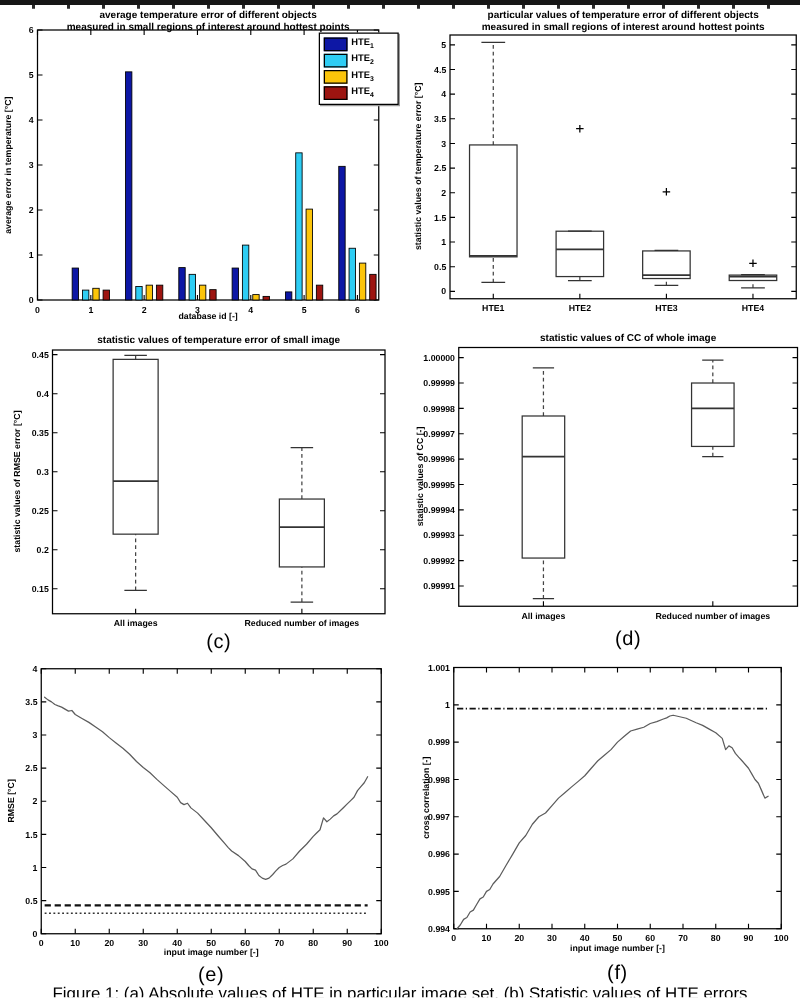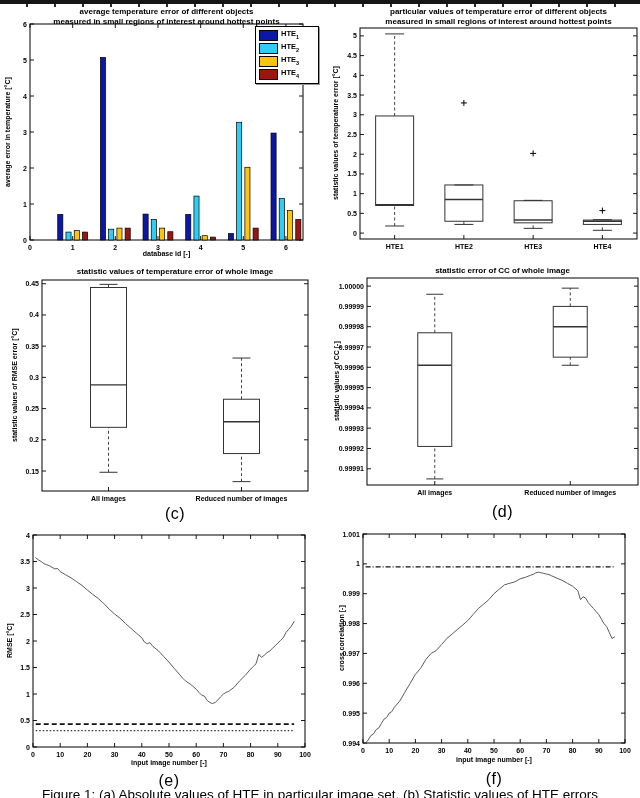--- a/index.html
+++ b/index.html
@@ -200,21 +200,21 @@
         <line x1="282.375" y1="214.06915887850468" x2="282.375" y2="213.67476635514018" stroke="#444" stroke-width="1" stroke-dasharray="3,2.5"></line>
         <line x1="272.875" y1="224.3233644859813" x2="291.875" y2="224.3233644859813" stroke="#333" stroke-width="1"></line>
         <line x1="272.875" y1="213.67476635514018" x2="291.875" y2="213.67476635514018" stroke="#333" stroke-width="1"></line>
         <rect x="263.375" y="214.06915887850468" width="38" height="4.338317757009349" fill="none" stroke="#333" stroke-width="1"></rect>
         <line x1="263.375" y1="215.25233644859813" x2="301.375" y2="215.25233644859813" stroke="#333" stroke-width="1.4"></line>
         <path d="M279.375 204.603738317757 H285.375 M282.375 201.603738317757 V207.603738317757" stroke="#000" stroke-width="1" fill="none"></path>
       </svg>
   </div>
 
   <div class="panel" style="left:0;top:262px;width:320px;height:268px">
-    <div class="ctitle" style="left:42px;top:5px;width:266px">statistic values of temperature error of whole image</div>
+    <div class="ctitle" style="left:42px;top:5px;width:266px">statistic values of temperature error of small image</div>
     <div class="ylab" style="left:9px;top:18px;height:211px">statistic values of RMSE error [°C]</div>
     <svg width="320" height="268">
         <rect x="42" y="18" width="266" height="211" fill="none" stroke="#000" stroke-width="1"></rect>
         <line x1="42" y1="209.02366863905326" x2="46" y2="209.02366863905326" stroke="#000" stroke-width="0.9"></line>
         <line x1="304" y1="209.02366863905326" x2="308" y2="209.02366863905326" stroke="#000" stroke-width="0.9"></line>
         <text x="39" y="211.52366863905326" text-anchor="end" font-size="7">0.15</text>
         <line x1="42" y1="177.81065088757396" x2="46" y2="177.81065088757396" stroke="#000" stroke-width="0.9"></line>
         <line x1="304" y1="177.81065088757396" x2="308" y2="177.81065088757396" stroke="#000" stroke-width="0.9"></line>
         <text x="39" y="180.31065088757396" text-anchor="end" font-size="7">0.2</text>
         <line x1="42" y1="146.59763313609466" x2="46" y2="146.59763313609466" stroke="#000" stroke-width="0.9"></line>
@@ -246,21 +246,21 @@
         <line x1="241.5" y1="137.23372781065086" x2="241.5" y2="96.03254437869822" stroke="#444" stroke-width="1" stroke-dasharray="3,2.5"></line>
         <line x1="232.5" y1="219.6360946745562" x2="250.5" y2="219.6360946745562" stroke="#333" stroke-width="1"></line>
         <line x1="232.5" y1="96.03254437869822" x2="250.5" y2="96.03254437869822" stroke="#333" stroke-width="1"></line>
         <rect x="223.5" y="137.23372781065086" width="36" height="54.310650887573985" fill="none" stroke="#333" stroke-width="1"></rect>
         <line x1="223.5" y1="159.70710059171597" x2="259.5" y2="159.70710059171597" stroke="#333" stroke-width="1.4"></line>
       </svg>
     <div class="plabel" style="left:42px;top:243px;width:266px">(c)</div>
   </div>
 
   <div class="panel" style="left:320px;top:262px;width:320px;height:268px">
-    <div class="ctitle" style="left:47px;top:4px;width:271px">statistic error of CC of whole image</div>
+    <div class="ctitle" style="left:47px;top:4px;width:271px">statistic values of CC of whole image</div>
     <div class="ylab" style="left:11px;top:16px;height:207px">statistic values of CC [-]</div>
     <svg width="320" height="268">
         <rect x="47" y="16" width="271" height="207" fill="none" stroke="#000" stroke-width="1"></rect>
         <line x1="47" y1="206.76470588232644" x2="51" y2="206.76470588232644" stroke="#000" stroke-width="0.9"></line>
         <line x1="314" y1="206.76470588232644" x2="318" y2="206.76470588232644" stroke="#000" stroke-width="0.9"></line>
         <text x="44" y="209.26470588232644" text-anchor="end" font-size="7">0.99991</text>
         <line x1="47" y1="186.47058823512182" x2="51" y2="186.47058823512182" stroke="#000" stroke-width="0.9"></line>
         <line x1="314" y1="186.47058823512182" x2="318" y2="186.47058823512182" stroke="#000" stroke-width="0.9"></line>
         <text x="44" y="188.97058823512182" text-anchor="end" font-size="7">0.99992</text>
         <line x1="47" y1="166.17647058814254" x2="51" y2="166.17647058814254" stroke="#000" stroke-width="0.9"></line>

